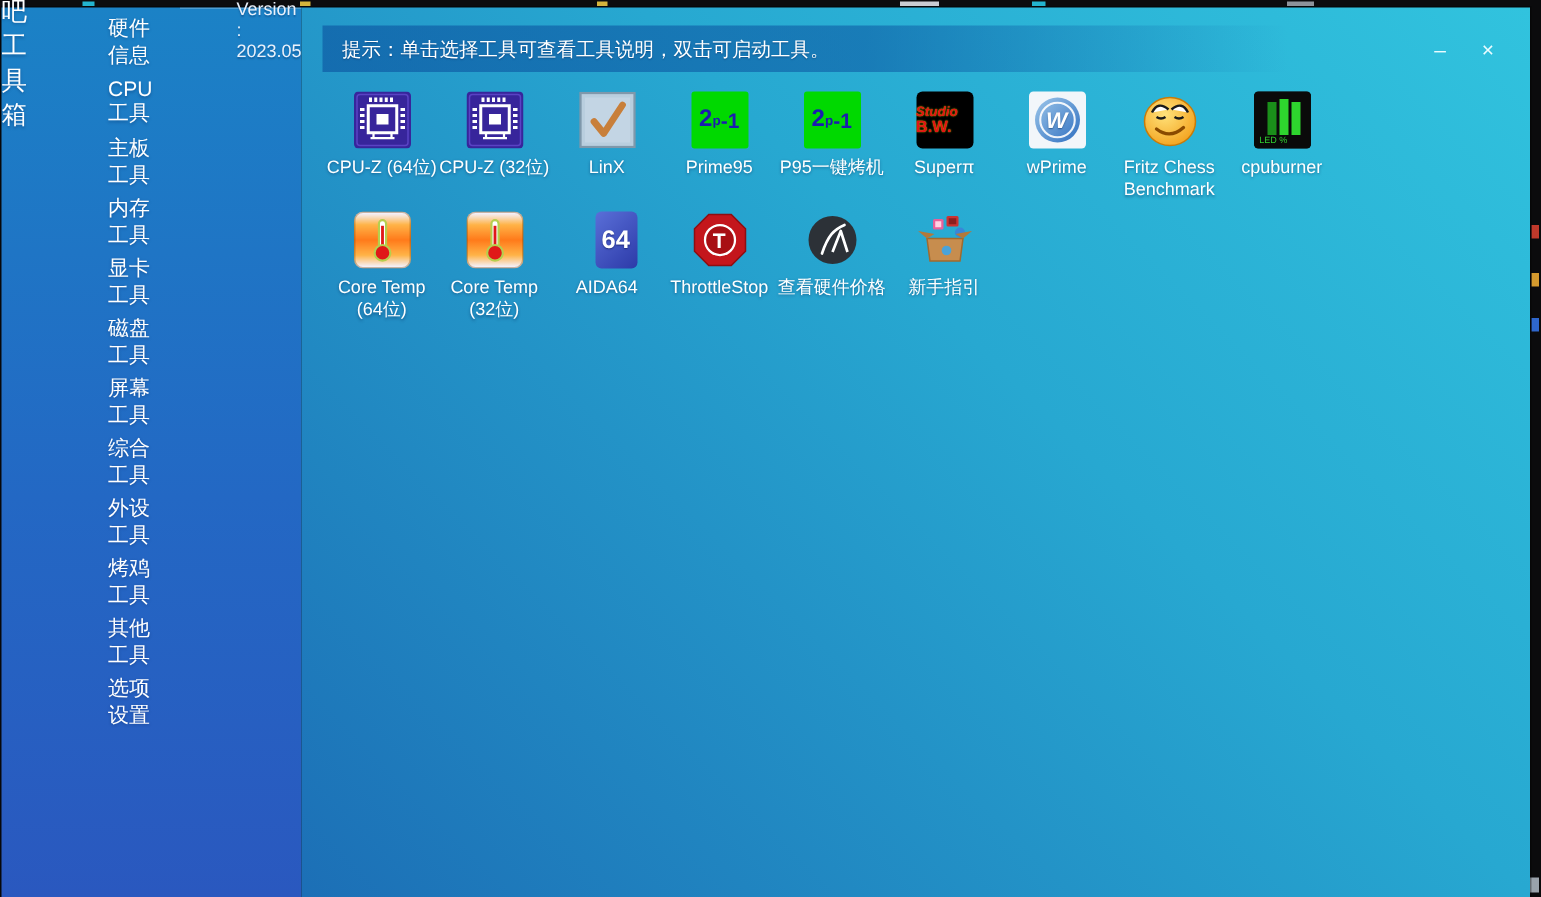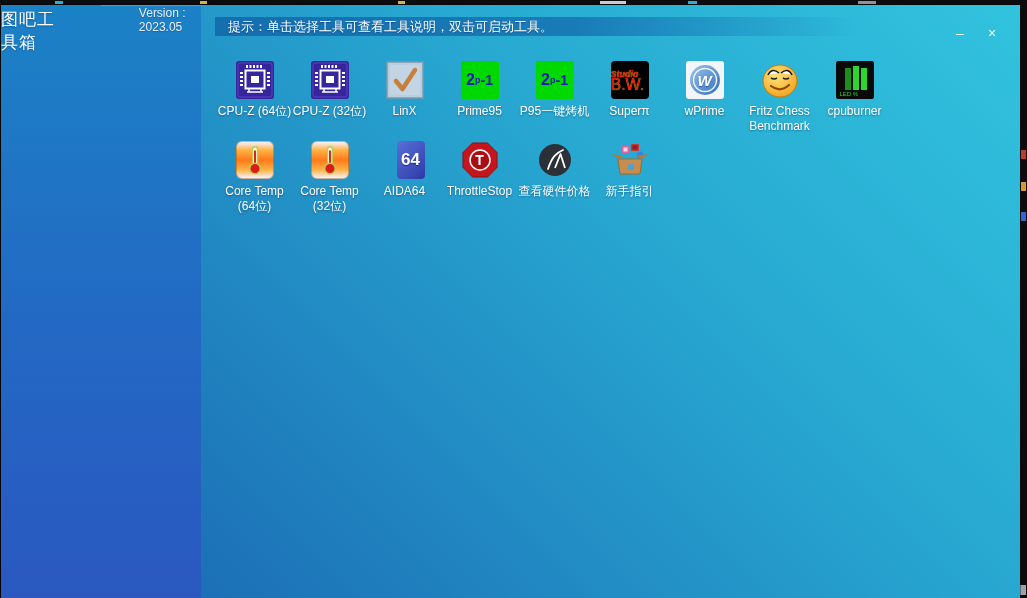--- a/index.html
+++ b/index.html
@@ -22,21 +22,21 @@
   .sb-divider{height:0;border-top:1px solid rgba(0,40,90,.18);border-bottom:1px solid rgba(255,255,255,.18);margin:0 2px;}
   .sb-menu{flex:1;padding-top:3px;}
   .sb-item{height:40px;display:flex;align-items:center;justify-content:center;font-size:14px;cursor:pointer;
            text-shadow:0 1px 2px rgba(0,30,80,.35);}
   .sb-footer{border-top:1px solid rgba(255,255,255,.22);height:28px;display:flex;align-items:center;justify-content:center;
              font-size:12px;color:#eaf1fb;text-shadow:0 1px 1px rgba(0,30,80,.3);padding-left:38px;}
 
   
   .main{position:relative;flex:1;height:100%;background:linear-gradient(225deg,#31c3de 0%,#27a8d1 42%,#1c6fb6 100%);}
 
-  .tipbar{position:absolute;left:14px;right:0;top:12px;height:19px;display:flex;align-items:center;
+  .tipbar{position:absolute;left:14px;right:0;top:12px;height:31px;display:flex;align-items:center;
           background:linear-gradient(90deg,rgba(11,83,160,.62) 0%,rgba(11,83,160,.55) 45%,rgba(11,83,160,0) 80%);
           color:#fff;font-size:13px;padding-left:13px;text-shadow:0 1px 1px rgba(0,30,80,.4);}
   .win-controls{position:absolute;top:12px;right:12px;height:31px;display:flex;}
   .win-btn{width:32px;height:31px;display:flex;align-items:center;justify-content:center;color:#eafcff;
            font-size:14px;cursor:pointer;line-height:1;}
 
   
   .grid{position:absolute;left:16px;top:53px;width:758px;}
   .tool-row{display:flex;}
   .tool{width:75px;min-height:80px;display:flex;flex-direction:column;align-items:center;cursor:pointer;padding-top:2px;}
@@ -44,21 +44,21 @@
   .tool-label{font-size:12px;line-height:15px;color:#fff;text-align:center;text-shadow:0 1px 2px rgba(0,30,80,.45);
               max-width:75px;word-break:break-word;}
 
   
   .ic-box{position:relative;width:38px;height:38px;}
   .ic-green{background:#00d900;border-radius:2px;display:flex;align-items:center;justify-content:center;
             color:#1c1cb0;font-family:"Liberation Serif","DejaVu Serif",serif;font-weight:bold;}
   .ic-green .b{font-size:16px;} .ic-green .sup{font-size:9px;vertical-align:6px;} .ic-green .tail{font-size:14px;}
   .ic-black{background:#000;border-radius:4px;display:flex;flex-direction:column;align-items:flex-start;justify-content:center;}
   .ic-black .l1{color:#e21414;font-size:9px;font-weight:bold;font-style:italic;line-height:10px;text-shadow:0 0 1px #ffe000;}
-  .ic-black .l2{color:#e21414;font-size:16px;font-weight:normal;line-height:12px;text-shadow:0 0 1px #ffe000;}
+  .ic-black .l2{color:#e21414;font-size:11px;font-weight:bold;line-height:12px;text-shadow:0 0 1px #ffe000;}
   .ic-wprime{background:#f2f6fa;border-radius:3px;display:flex;align-items:center;justify-content:center;}
   .ic-wprime .wletter{position:absolute;color:#fff;font-weight:bold;font-style:italic;font-size:15px;
                       text-shadow:0 1px 1px rgba(0,40,90,.5);}
   .ic-aida{background:linear-gradient(135deg,#5a6fd8,#2c3aa8);border-radius:4px;display:flex;align-items:center;justify-content:center;
            color:#fff;font-weight:bold;font-size:17px;text-shadow:0 1px 1px rgba(10,20,80,.6);}
   .ic-burn{background:#0a0a0a;border-radius:3px;position:relative;}
   .ic-burn .led{position:absolute;left:4px;bottom:2px;color:#30d030;font-size:6px;line-height:6px;}
   .ic-ct{border-radius:6px;background:linear-gradient(180deg,#f4f2ff 0%,#ffb347 22%,#ff7a1a 50%,#ffb347 78%,#f4f2ff 100%);
          display:flex;align-items:center;justify-content:center;border:1px solid rgba(120,70,10,.35);}
   .ic-throttle .tletter{position:absolute;inset:0;display:flex;align-items:center;justify-content:center;
@@ -83,20 +83,34 @@
     <div class="speck" style="left:1px;top:182px;width:5px;height:9px;background:#d49a2e;"></div>
     <div class="speck" style="left:1px;top:212px;width:5px;height:9px;background:#2e66cc;"></div>
     <div class="speck" style="left:0;top:585px;width:6px;height:10px;background:#9aa2ab;"></div>
   </div>
 
   <div class="window">
 
     <div class="sidebar">
       <div class="sb-title">图吧工具箱</div>
       <div class="sb-divider"></div>
+      <div class="sb-menu">
+        <div class="sb-item">硬件信息</div>
+        <div class="sb-item">CPU工具</div>
+        <div class="sb-item">主板工具</div>
+        <div class="sb-item">内存工具</div>
+        <div class="sb-item">显卡工具</div>
+        <div class="sb-item">磁盘工具</div>
+        <div class="sb-item">屏幕工具</div>
+        <div class="sb-item">综合工具</div>
+        <div class="sb-item">外设工具</div>
+        <div class="sb-item">烤鸡工具</div>
+        <div class="sb-item">其他工具</div>
+        <div class="sb-item">选项设置</div>
+      </div>
       <div class="sb-footer">Version : 2023.05</div>
     </div>
 
     <div class="main">
 
       <div class="tipbar">
         <span>提示：单击选择工具可查看工具说明，双击可启动工具。</span>
       </div>
       <div class="win-controls">
         <div class="win-btn">–</div>

